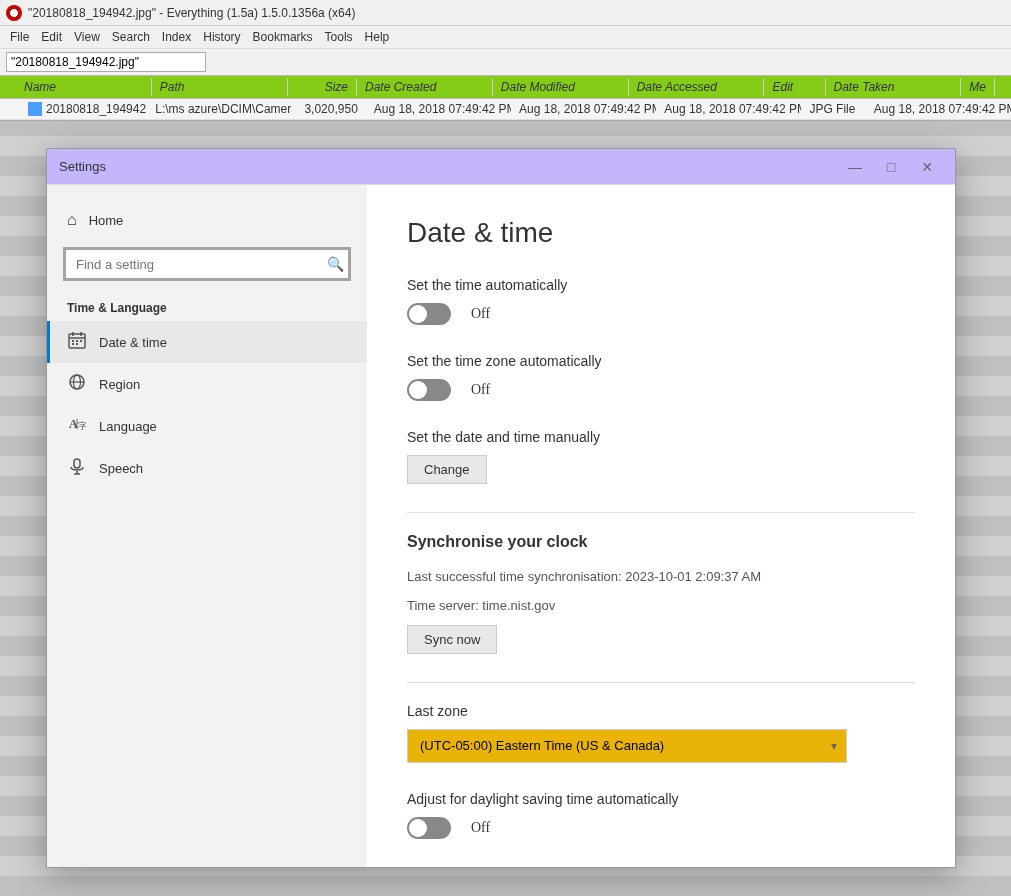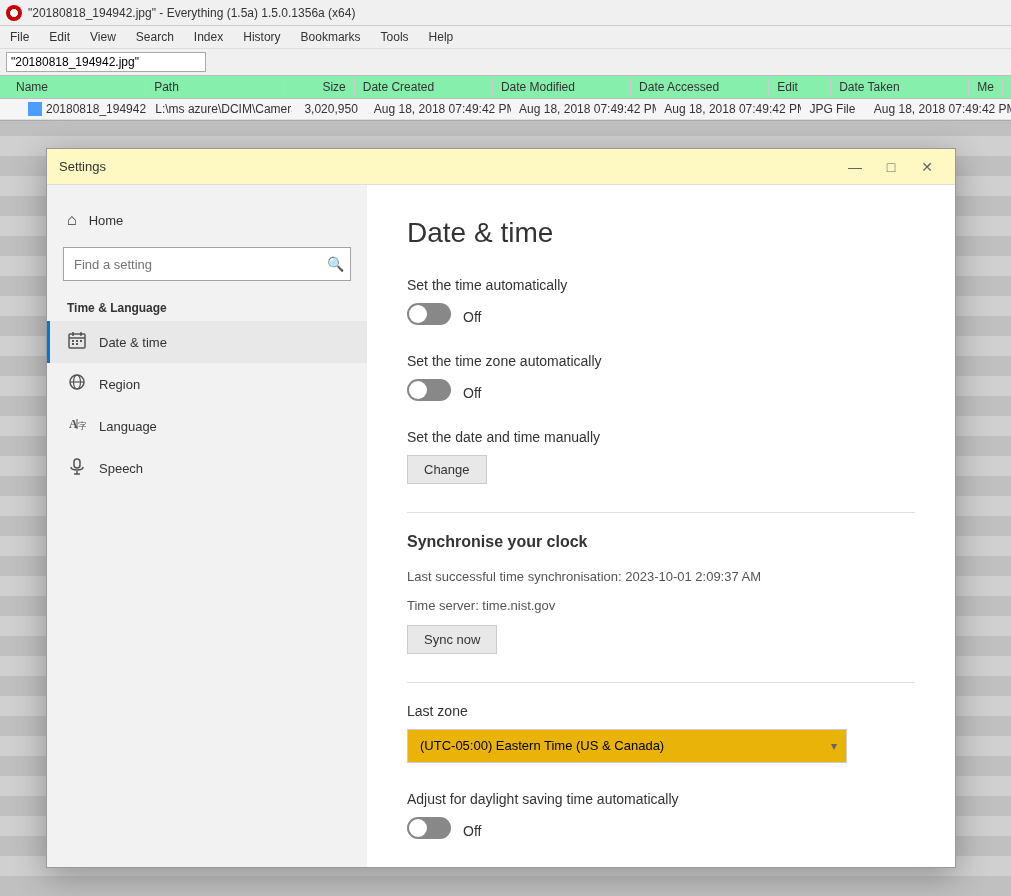--- a/index.html
+++ b/index.html
@@ -73,21 +73,21 @@
       font-size: 12px;
       color: #333;
     }
 
     .everything-menubar {
       display: flex;
       padding: 2px 4px;
       height: 22px;
       background: #f0f0f0;
       align-items: center;
-      gap: 8px;
+      gap: 0;
     }
 
     .everything-menubar span {
       padding: 2px 6px;
       font-size: 12px;
       color: #333;
       cursor: pointer;
     }
 
     .everything-toolbar {
@@ -100,24 +100,25 @@
       width: 200px;
       height: 20px;
       border: 1px solid #aaa;
       padding: 0 4px;
       font-size: 12px;
       background: white;
     }
 
     .everything-columns {
       display: flex;
-      background: #86efac;
+      background: #84cc16;
       border-top: 1px solid #bbb;
       border-bottom: 1px solid #bbb;
-      padding: 2px 8px;
+      padding: 2px 16px;
+      font-style: italic;
     }
 
     .col-header {
       font-size: 12px;
       color: #333;
       padding: 2px 8px;
       border-right: 1px solid #ccc;
       white-space: nowrap;
     }
 
@@ -170,21 +171,21 @@
       flex-direction: column;
       z-index: 20;
       border: 1px solid #999;
     }
 
     .settings-titlebar {
       display: flex;
       align-items: center;
       justify-content: space-between;
       padding: 8px 12px;
-      background: #fef9c3;
+      background: #c4b5fd;
       border-bottom: 1px solid #ddd;
       height: 36px;
       flex-shrink: 0;
     }
 
     .settings-title-text {
       font-size: 13px;
       color: #333;
     }
 
@@ -235,21 +236,21 @@
     }
 
     .settings-search-box {
       margin: 8px 16px;
       position: relative;
     }
 
     .settings-search-box input {
       width: 100%;
       height: 34px;
-      border: 1px solid #a3a3a3;
+      border: 3px solid #a3a3a3;
       padding: 0 32px 0 10px;
       font-size: 13px;
       background: white;
       outline: none;
     }
 
     .search-icon-btn {
       position: absolute;
       right: 6px;
       top: 50%;
@@ -313,22 +314,23 @@
     }
 
     .setting-label {
       font-size: 14px;
       color: #333;
       margin-bottom: 10px;
     }
 
     .toggle-row {
       display: flex;
-      align-items: flex-end;
-      gap: 12px;
+      align-items: center;
+      gap: 20px;
+      font-family: Liberation Serif, serif;
     }
 
     
     
     .toggle-off {
       width: 44px;
       height: 22px;
       background: #888;
       border-radius: 11px;
       position: relative;

